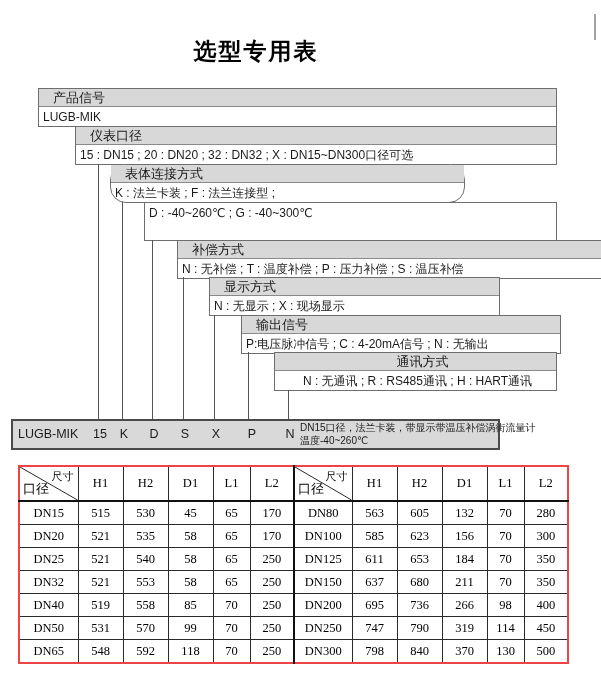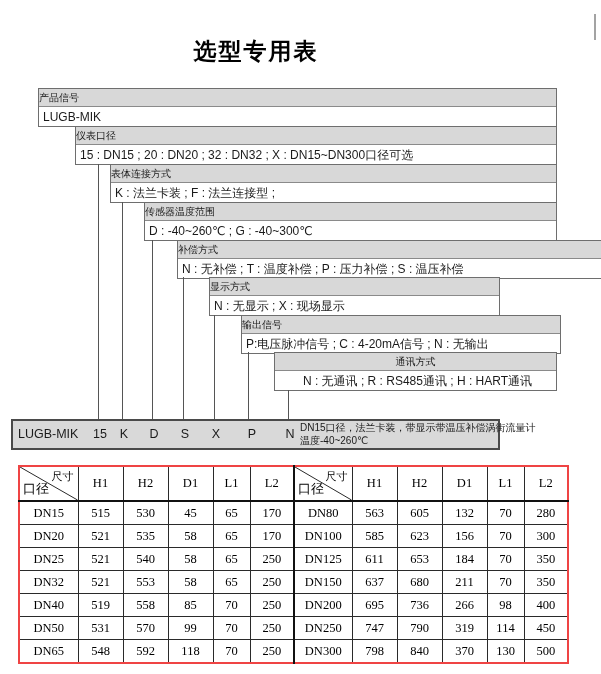--- a/index.html
+++ b/index.html
@@ -5,21 +5,21 @@
   html,body{margin:0;padding:0;background:#fff;}
   .page{position:relative;width:601px;height:674px;background:#ffffff;overflow:hidden;
         font-family:"Liberation Sans","DejaVu Sans",sans-serif;color:#1a1a1a;}
   .title{position:absolute;top:36px;left:0;width:512px;margin:0;text-align:center;
          font-size:23px;font-weight:bold;letter-spacing:2px;color:#000000;}
   .scroll-mark{position:absolute;left:594px;top:14px;width:2px;height:26px;background:#a3a3a3;}
 
   
   .sel-box{position:absolute;box-sizing:border-box;border:1px solid #6e6e6e;background:#fff;height:39px;}
   .sel-head{height:17px;line-height:17px;background:#d8d8d8;border-bottom:1px solid #8a8a8a;
-            padding-left:0;font-size:10px;white-space:nowrap;overflow:hidden;}
+            padding-left:14px;font-size:13px;white-space:nowrap;overflow:hidden;}
   .sel-val{height:20px;line-height:20px;padding-left:4px;font-size:12px;white-space:nowrap;overflow:hidden;}
   .conn{position:absolute;width:1px;background:#555;}
 
   
   .model-row{position:absolute;left:11px;top:419px;width:489px;height:31px;box-sizing:border-box;
              border:2px solid #4a4a4a;background:#d9d9d9;}
   .model-prefix{position:absolute;left:5px;top:0;height:27px;line-height:27px;font-size:12.5px;}
   .mcode{position:absolute;top:0;height:27px;line-height:27px;width:22px;text-align:center;font-size:12.5px;}
   .model-desc{position:absolute;left:287px;top:1px;font-size:10px;line-height:12.5px;white-space:nowrap;}
 
@@ -45,26 +45,25 @@
   <div class="scroll-mark"></div>
 
   <div class="sel-box" style="left:38px;top:88px;width:519px;">
     <div class="sel-head">产品信号</div>
     <div class="sel-val">LUGB-MIK</div>
   </div>
   <div class="sel-box" style="left:75px;top:126px;width:482px;">
     <div class="sel-head">仪表口径</div>
     <div class="sel-val">15 : DN15 ; 20 : DN20 ; 32 : DN32 ; X : DN15~DN300口径可选</div>
   </div>
-  <div class="sel-box" style="left:110px;top:164px;width:447px;">
+  <div class="sel-box" style="left:110px;top:164px;width:355px;border-radius:16px;">
     <div class="sel-head">表体连接方式</div>
     <div class="sel-val">K : 法兰卡装 ; F : 法兰连接型 ;</div>
   </div>
   <div class="sel-box" style="left:144px;top:202px;width:413px;">
-    <div class="sel-head">传感器温度范围</div>
     <div class="sel-val">D : -40~260℃ ; G : -40~300℃</div>
   </div>
   <div class="sel-box" style="left:177px;top:240px;width:440px;">
     <div class="sel-head">补偿方式</div>
     <div class="sel-val">N : 无补偿 ; T : 温度补偿 ; P : 压力补偿 ; S : 温压补偿</div>
   </div>
   <div class="sel-box" style="left:209px;top:277px;width:291px;">
     <div class="sel-head">显示方式</div>
     <div class="sel-val">N : 无显示 ; X : 现场显示</div>
   </div>

